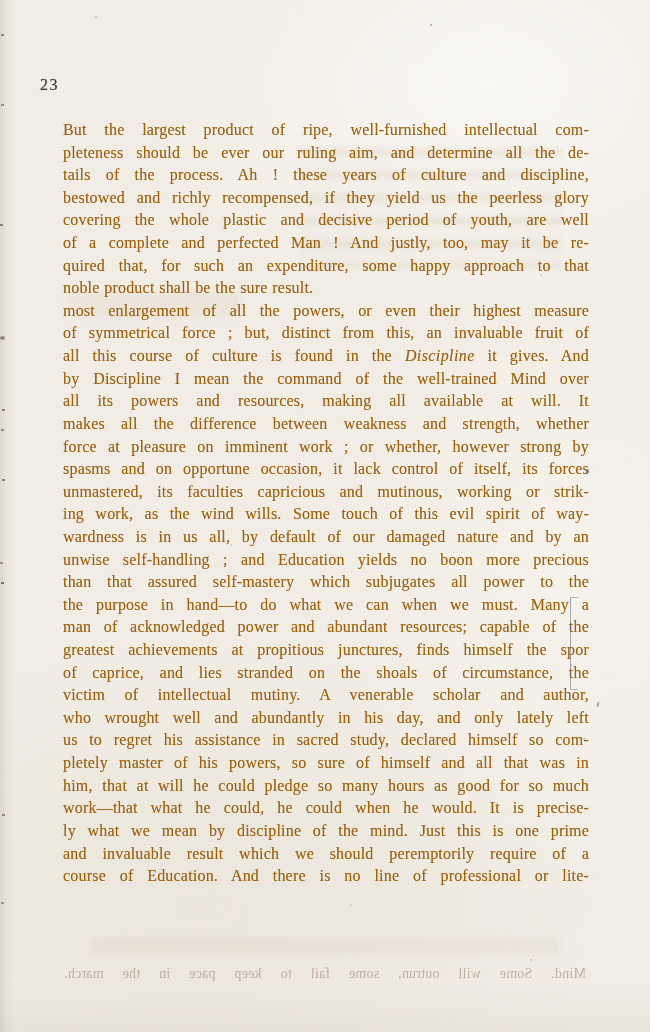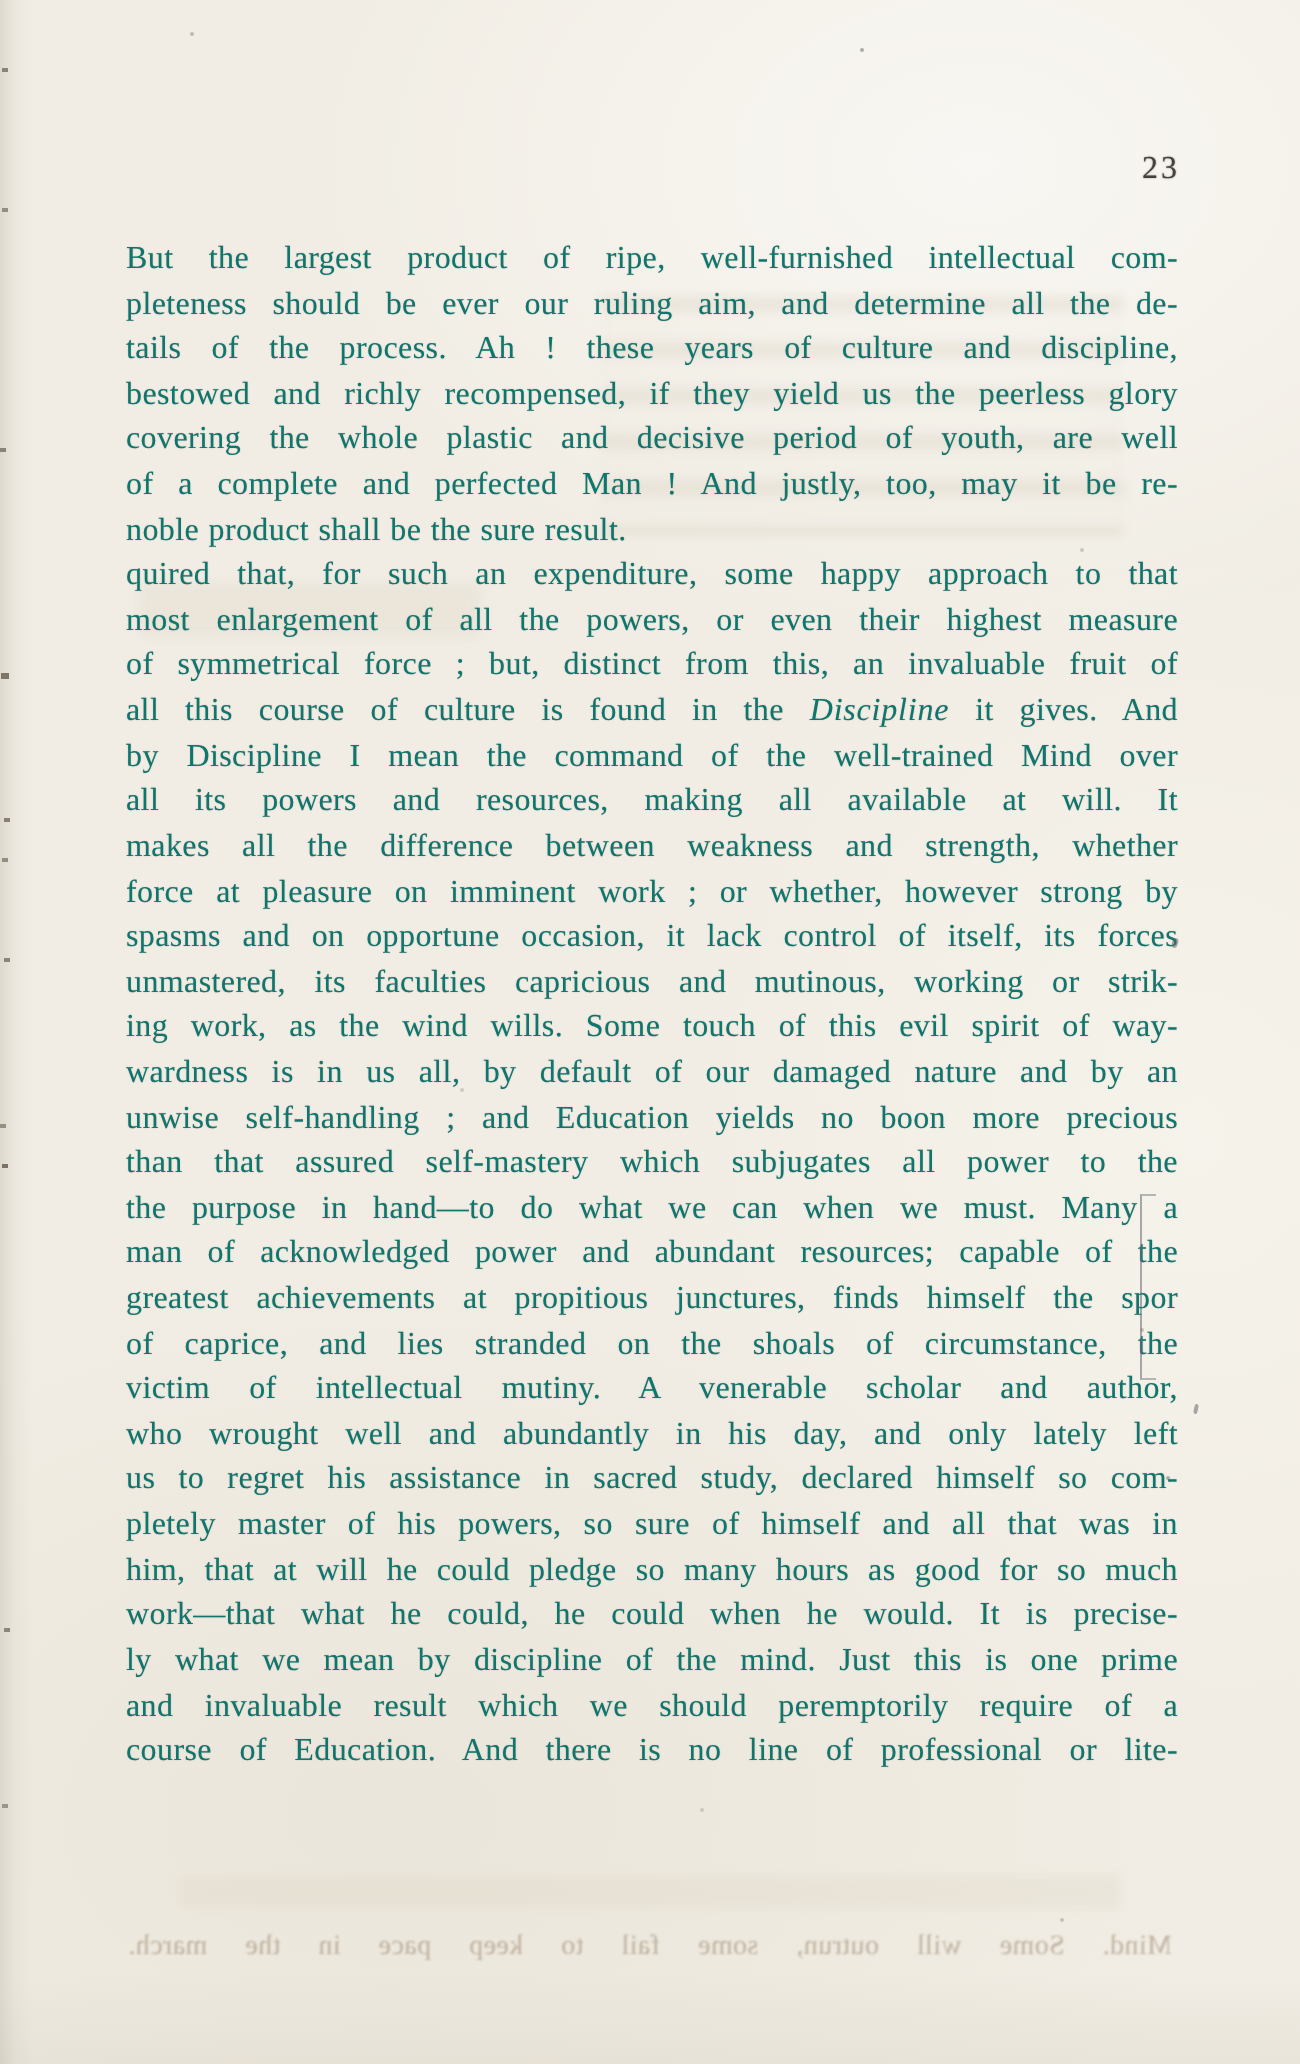--- a/index.html
+++ b/index.html
@@ -8,27 +8,27 @@
     background-color:#f1ede4;
     background-image:
       radial-gradient(ellipse 500px 350px at 75% 8%, rgba(255,255,255,0.55), rgba(255,255,255,0) 70%),
       radial-gradient(ellipse 420px 500px at 92% 55%, rgba(250,248,242,0.5), rgba(250,248,242,0) 65%),
       radial-gradient(ellipse 600px 400px at 30% 88%, rgba(214,204,186,0.22), rgba(214,204,186,0) 70%),
       linear-gradient(90deg, rgba(150,145,130,0.22), rgba(150,145,130,0.07) 7px, rgba(150,145,130,0) 16px),
       linear-gradient(0deg, rgba(190,182,165,0.16), rgba(190,182,165,0) 45px);
     font-family:"Liberation Serif","DejaVu Serif",serif;
   }
   .page-number{
-    position:absolute;left:40px;top:76px;width:550px;text-align:right;
+    position:absolute;left:40px;top:76px;width:550px;text-align:left;
     font-size:16px;letter-spacing:1.5px;color:#45413a;
     text-shadow:0 0 1px rgba(70,64,55,0.55);
   }
   .text-block{
     position:absolute;left:63px;top:119px;width:526px;
-    font-size:16px;line-height:22.62px;color:#0f766e;
+    font-size:16px;line-height:22.62px;color:#a16207;
     letter-spacing:0.2px;word-spacing:0.5px;
     text-shadow:0 0 0.6px rgba(62,58,50,0.35);
   }
   .line{text-align:justify;text-align-last:justify;height:22.62px;overflow:visible;}
   .line.parend{text-align-last:left;}
   .line.indent{text-indent:17px;}
   .it{font-style:italic;letter-spacing:0.4px;}
   .bleed-line{
     position:absolute;left:64px;top:966px;width:522px;height:20px;
     transform:scaleX(-1);
@@ -79,22 +79,22 @@
 
   <div class="page-number">23</div>
 
   <div class="text-block">
       <div class="line"><span>But the largest product of ripe, well-furnished intellectual com-</span></div>
       <div class="line"><span>pleteness should be ever our ruling aim, and determine all the de-</span></div>
       <div class="line"><span>tails of the process.  Ah !  these years of culture and discipline,</span></div>
       <div class="line"><span>bestowed and richly recompensed, if they yield us the peerless glory</span></div>
       <div class="line"><span>covering the whole plastic and decisive period of youth, are well</span></div>
       <div class="line"><span>of a complete and perfected Man !  And justly, too, may it be re-</span></div>
+      <div class="line"><span>quired that, for such an expenditure, some happy approach to that</span></div>
       <div class="line parend"><span>noble product shall be the sure result.</span></div>
-      <div class="line"><span>quired that, for such an expenditure, some happy approach to that</span></div>
       <div class="line"><span>most enlargement of all the powers, or even their highest measure</span></div>
       <div class="line"><span>of symmetrical force ;  but, distinct from this, an invaluable fruit of</span></div>
       <div class="line"><span>all this course of culture is found in the </span><span class="it">Discipline</span><span> it gives.  And</span></div>
       <div class="line"><span>by Discipline I mean the command of the well-trained Mind over</span></div>
       <div class="line"><span>all its powers and resources, making all available at will.  It</span></div>
       <div class="line"><span>makes all the difference between weakness and strength, whether</span></div>
       <div class="line"><span>force at pleasure on imminent work ; or whether, however strong by</span></div>
       <div class="line"><span>spasms and on opportune occasion, it lack control of itself, its forces</span></div>
       <div class="line"><span>unmastered, its faculties capricious and mutinous, working or strik-</span></div>
       <div class="line"><span>ing work, as the wind wills.  Some touch of this evil spirit of way-</span></div>

